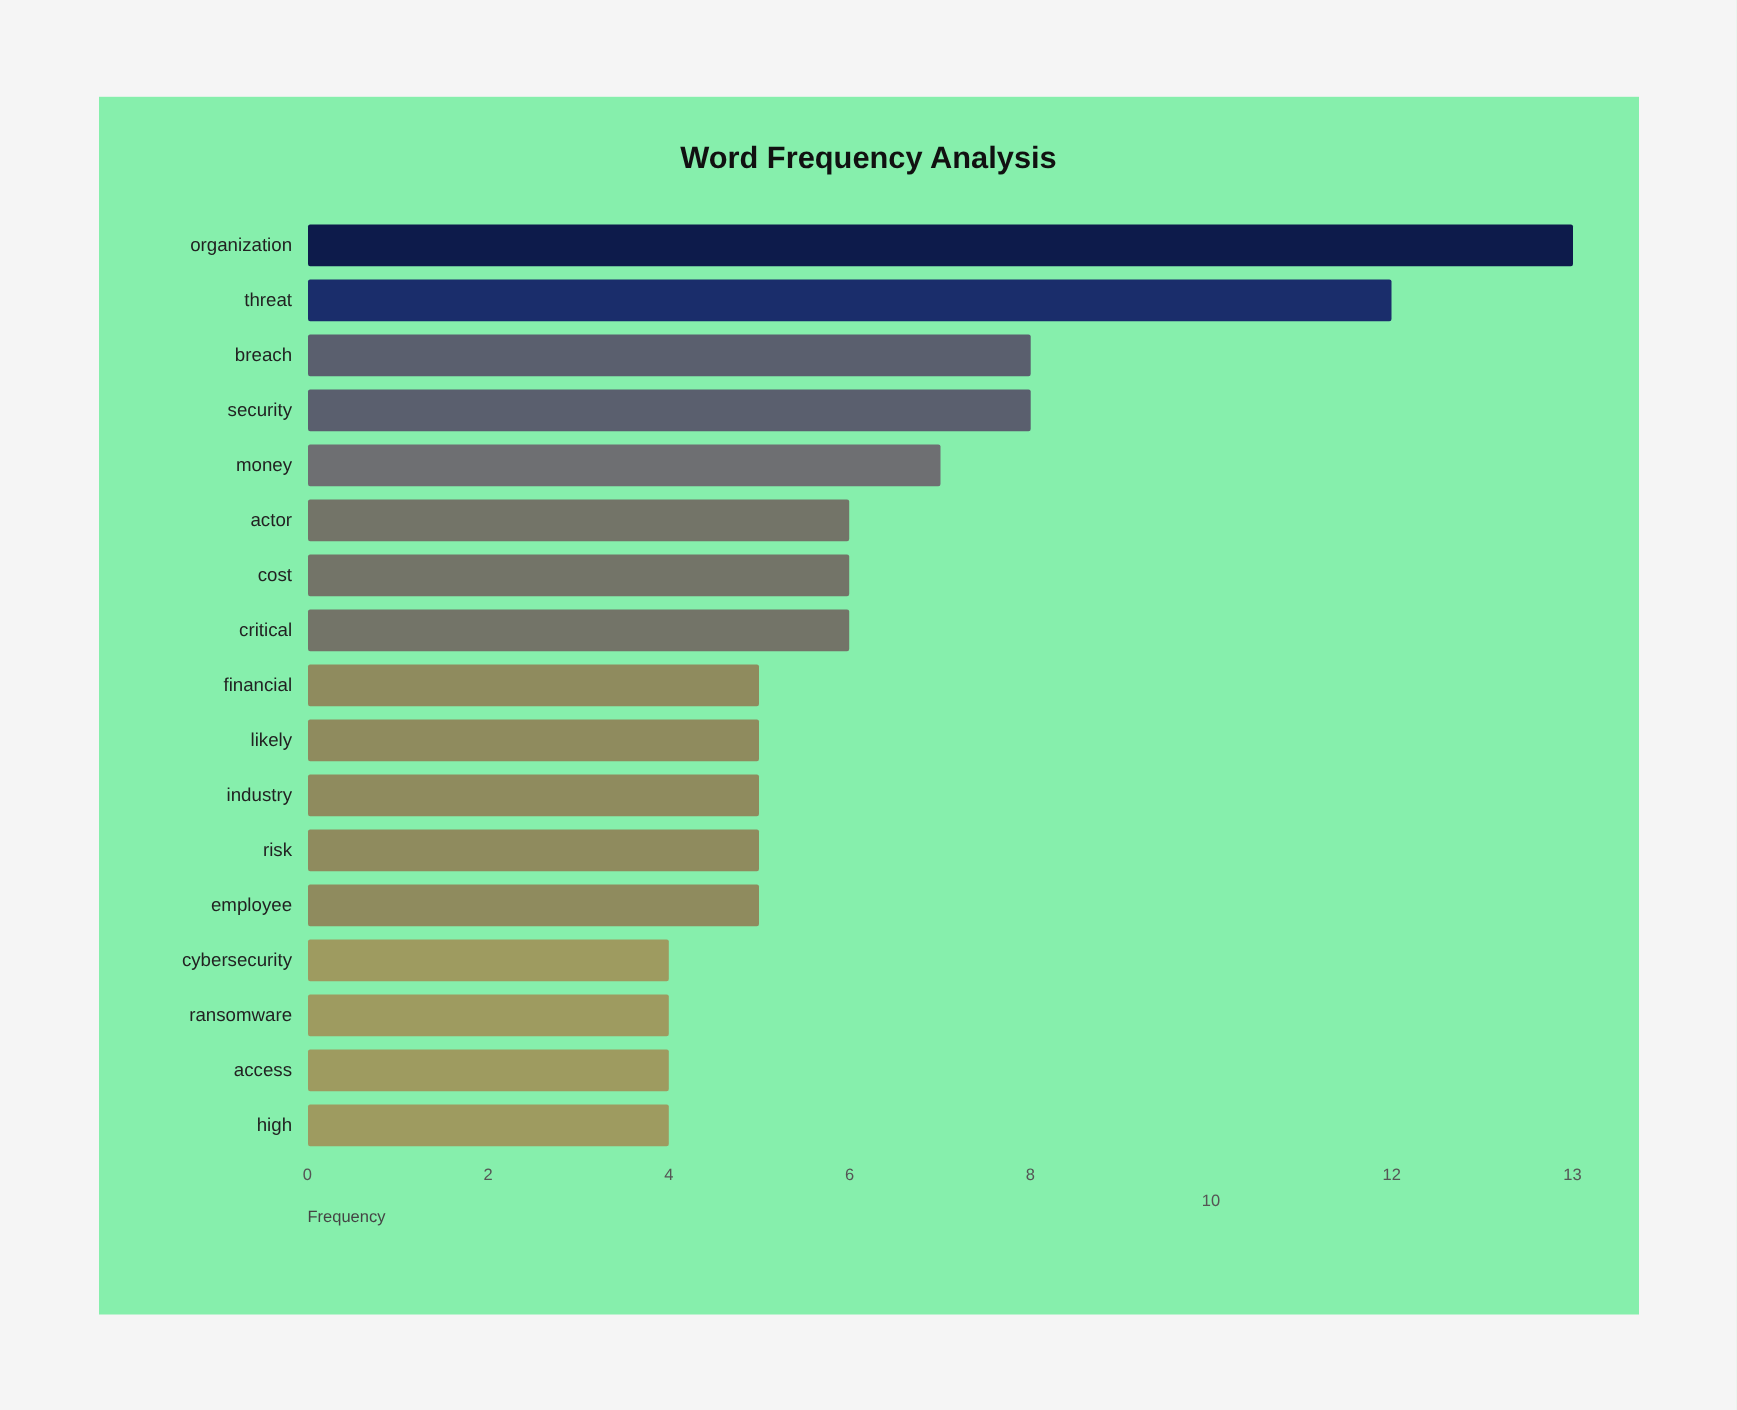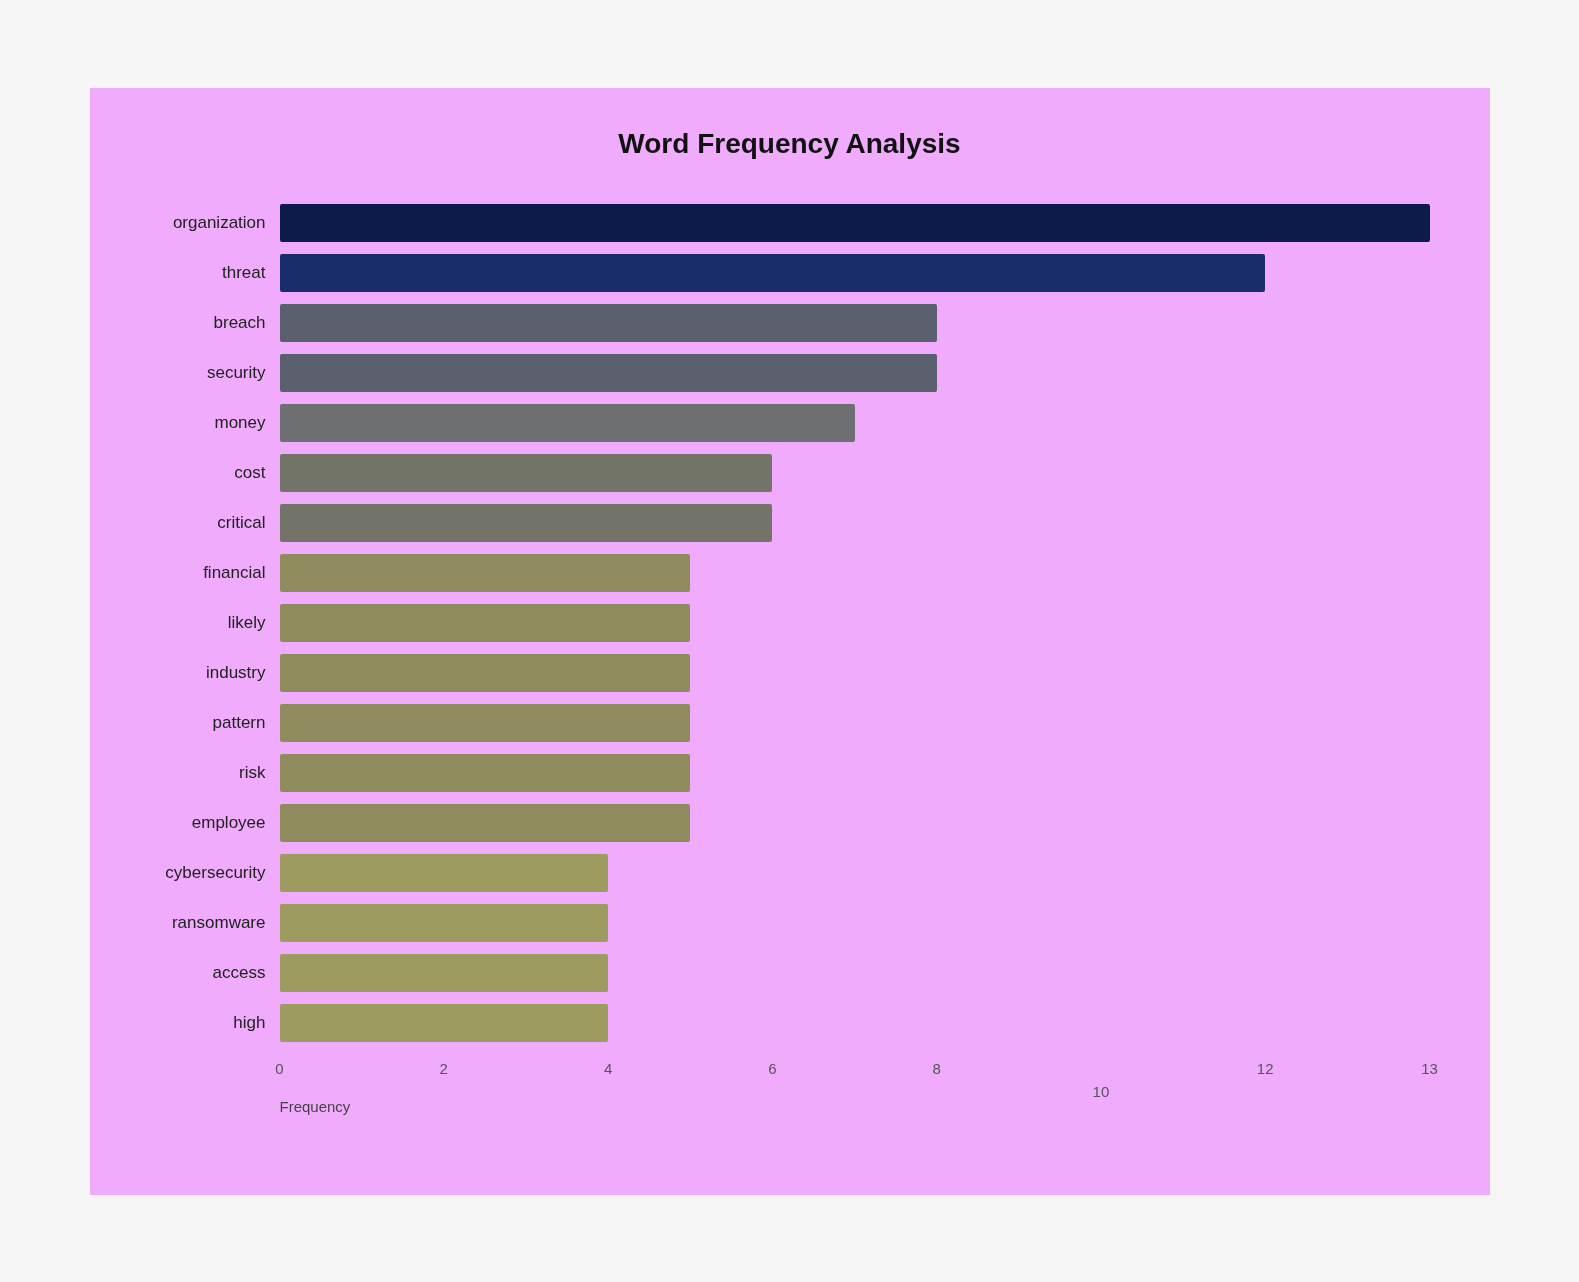--- a/index.html
+++ b/index.html
@@ -6,21 +6,21 @@
     body {
       background: #f5f5f5;
       font-family: Arial, sans-serif;
       width: 1579px;
       min-height: 1282px;
       display: flex;
       align-items: center;
       justify-content: center;
     }
     .chart-container {
-      background: #f0abfc;
+      background: #86efac;
       width: 1400px;
       padding: 40px 60px 80px 60px;
     }
     .chart-title {
       text-align: center;
       font-size: 28px;
       font-weight: bold;
       color: #111;
       margin-bottom: 40px;
     }
@@ -106,20 +106,26 @@
           <div class="bar-fill" style="width: 57.1429%; background-color: rgb(90, 95, 110);"></div>
         </div>
       </div>
       <div class="bar-row">
         <div class="bar-label">money</div>
         <div class="bar-track">
           <div class="bar-fill" style="width: 50%; background-color: rgb(110, 111, 114);"></div>
         </div>
       </div>
       <div class="bar-row">
+        <div class="bar-label">actor</div>
+        <div class="bar-track">
+          <div class="bar-fill" style="width: 42.8571%; background-color: rgb(115, 116, 104);"></div>
+        </div>
+      </div>
+      <div class="bar-row">
         <div class="bar-label">cost</div>
         <div class="bar-track">
           <div class="bar-fill" style="width: 42.8571%; background-color: rgb(115, 116, 104);"></div>
         </div>
       </div>
       <div class="bar-row">
         <div class="bar-label">critical</div>
         <div class="bar-track">
           <div class="bar-fill" style="width: 42.8571%; background-color: rgb(115, 116, 104);"></div>
         </div>
@@ -131,26 +137,20 @@
         </div>
       </div>
       <div class="bar-row">
         <div class="bar-label">likely</div>
         <div class="bar-track">
           <div class="bar-fill" style="width: 35.7143%; background-color: rgb(143, 139, 94);"></div>
         </div>
       </div>
       <div class="bar-row">
         <div class="bar-label">industry</div>
-        <div class="bar-track">
-          <div class="bar-fill" style="width: 35.7143%; background-color: rgb(143, 139, 94);"></div>
-        </div>
-      </div>
-      <div class="bar-row">
-        <div class="bar-label">pattern</div>
         <div class="bar-track">
           <div class="bar-fill" style="width: 35.7143%; background-color: rgb(143, 139, 94);"></div>
         </div>
       </div>
       <div class="bar-row">
         <div class="bar-label">risk</div>
         <div class="bar-track">
           <div class="bar-fill" style="width: 35.7143%; background-color: rgb(143, 139, 94);"></div>
         </div>
       </div>

